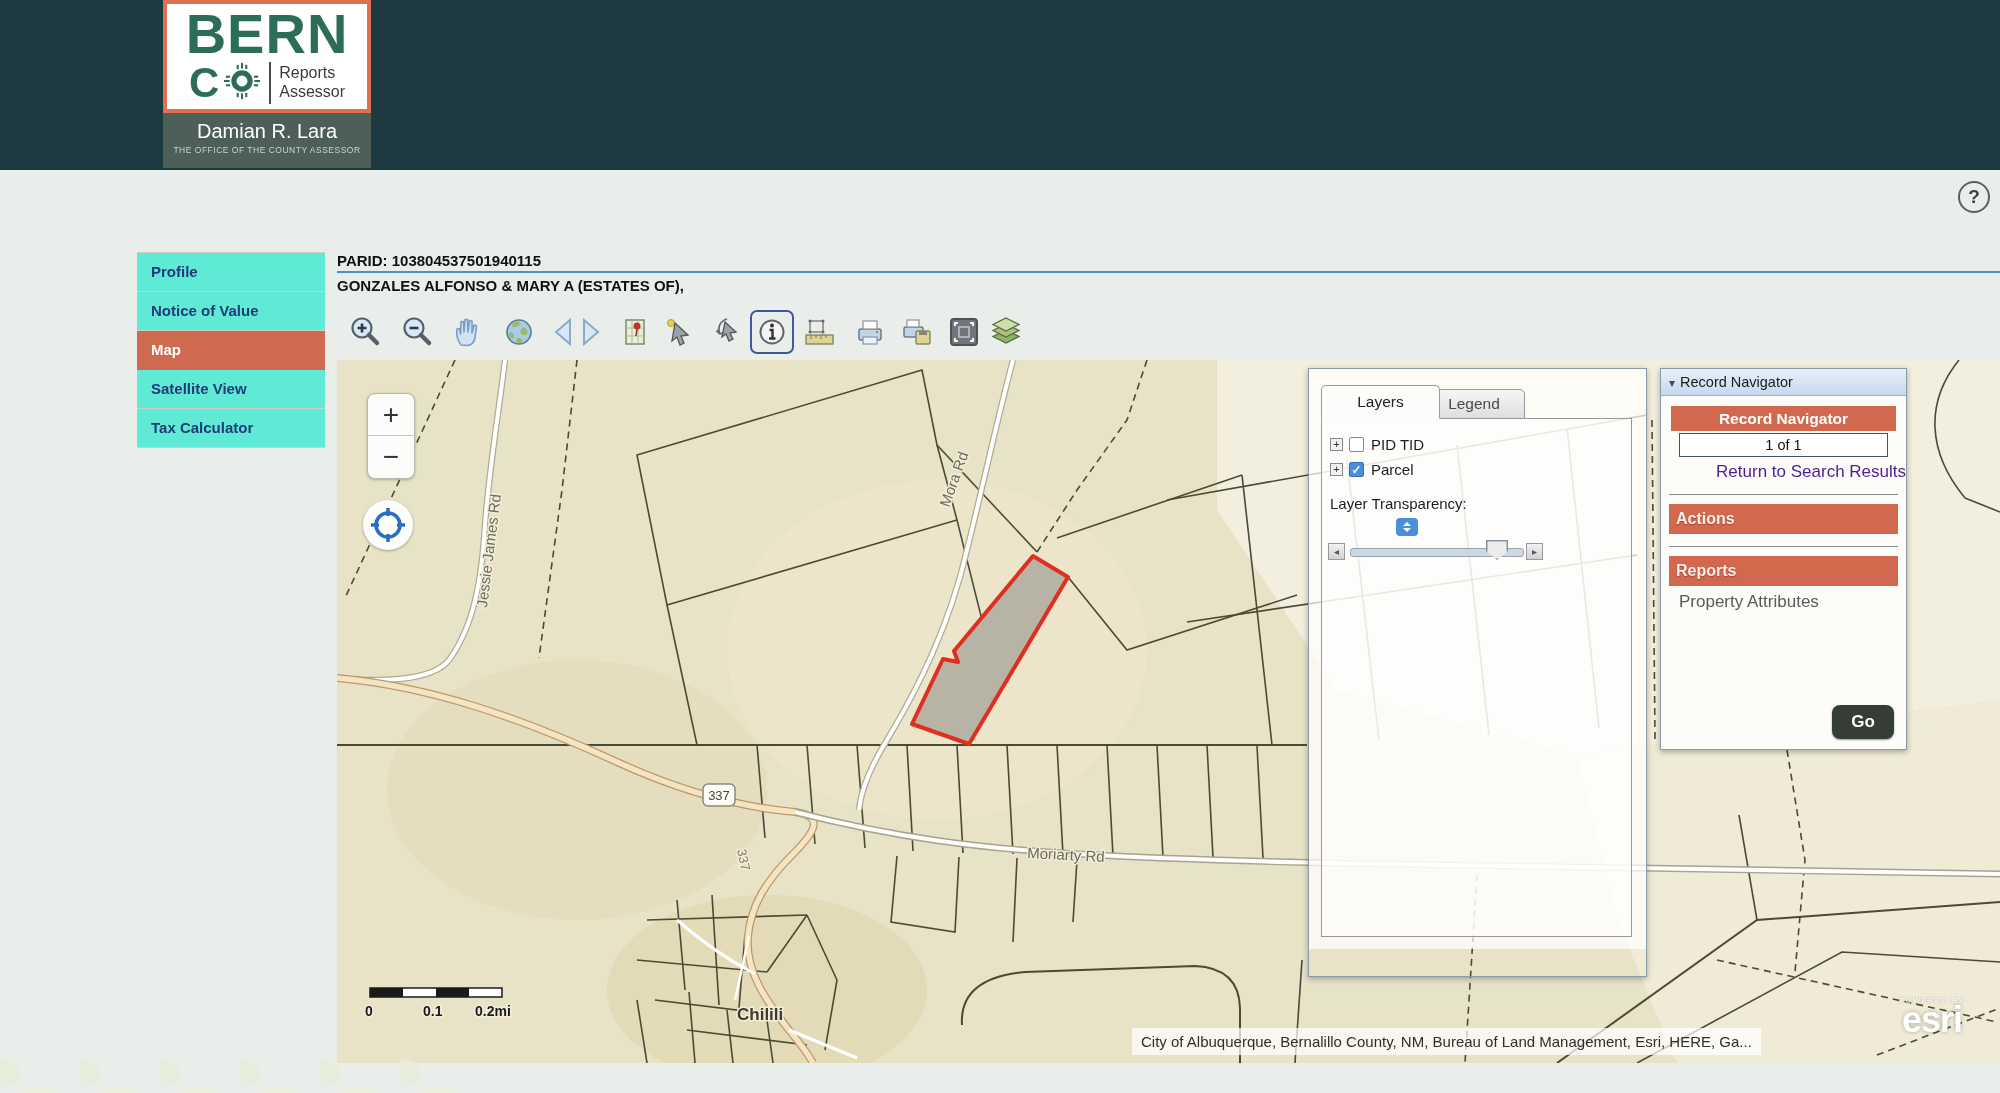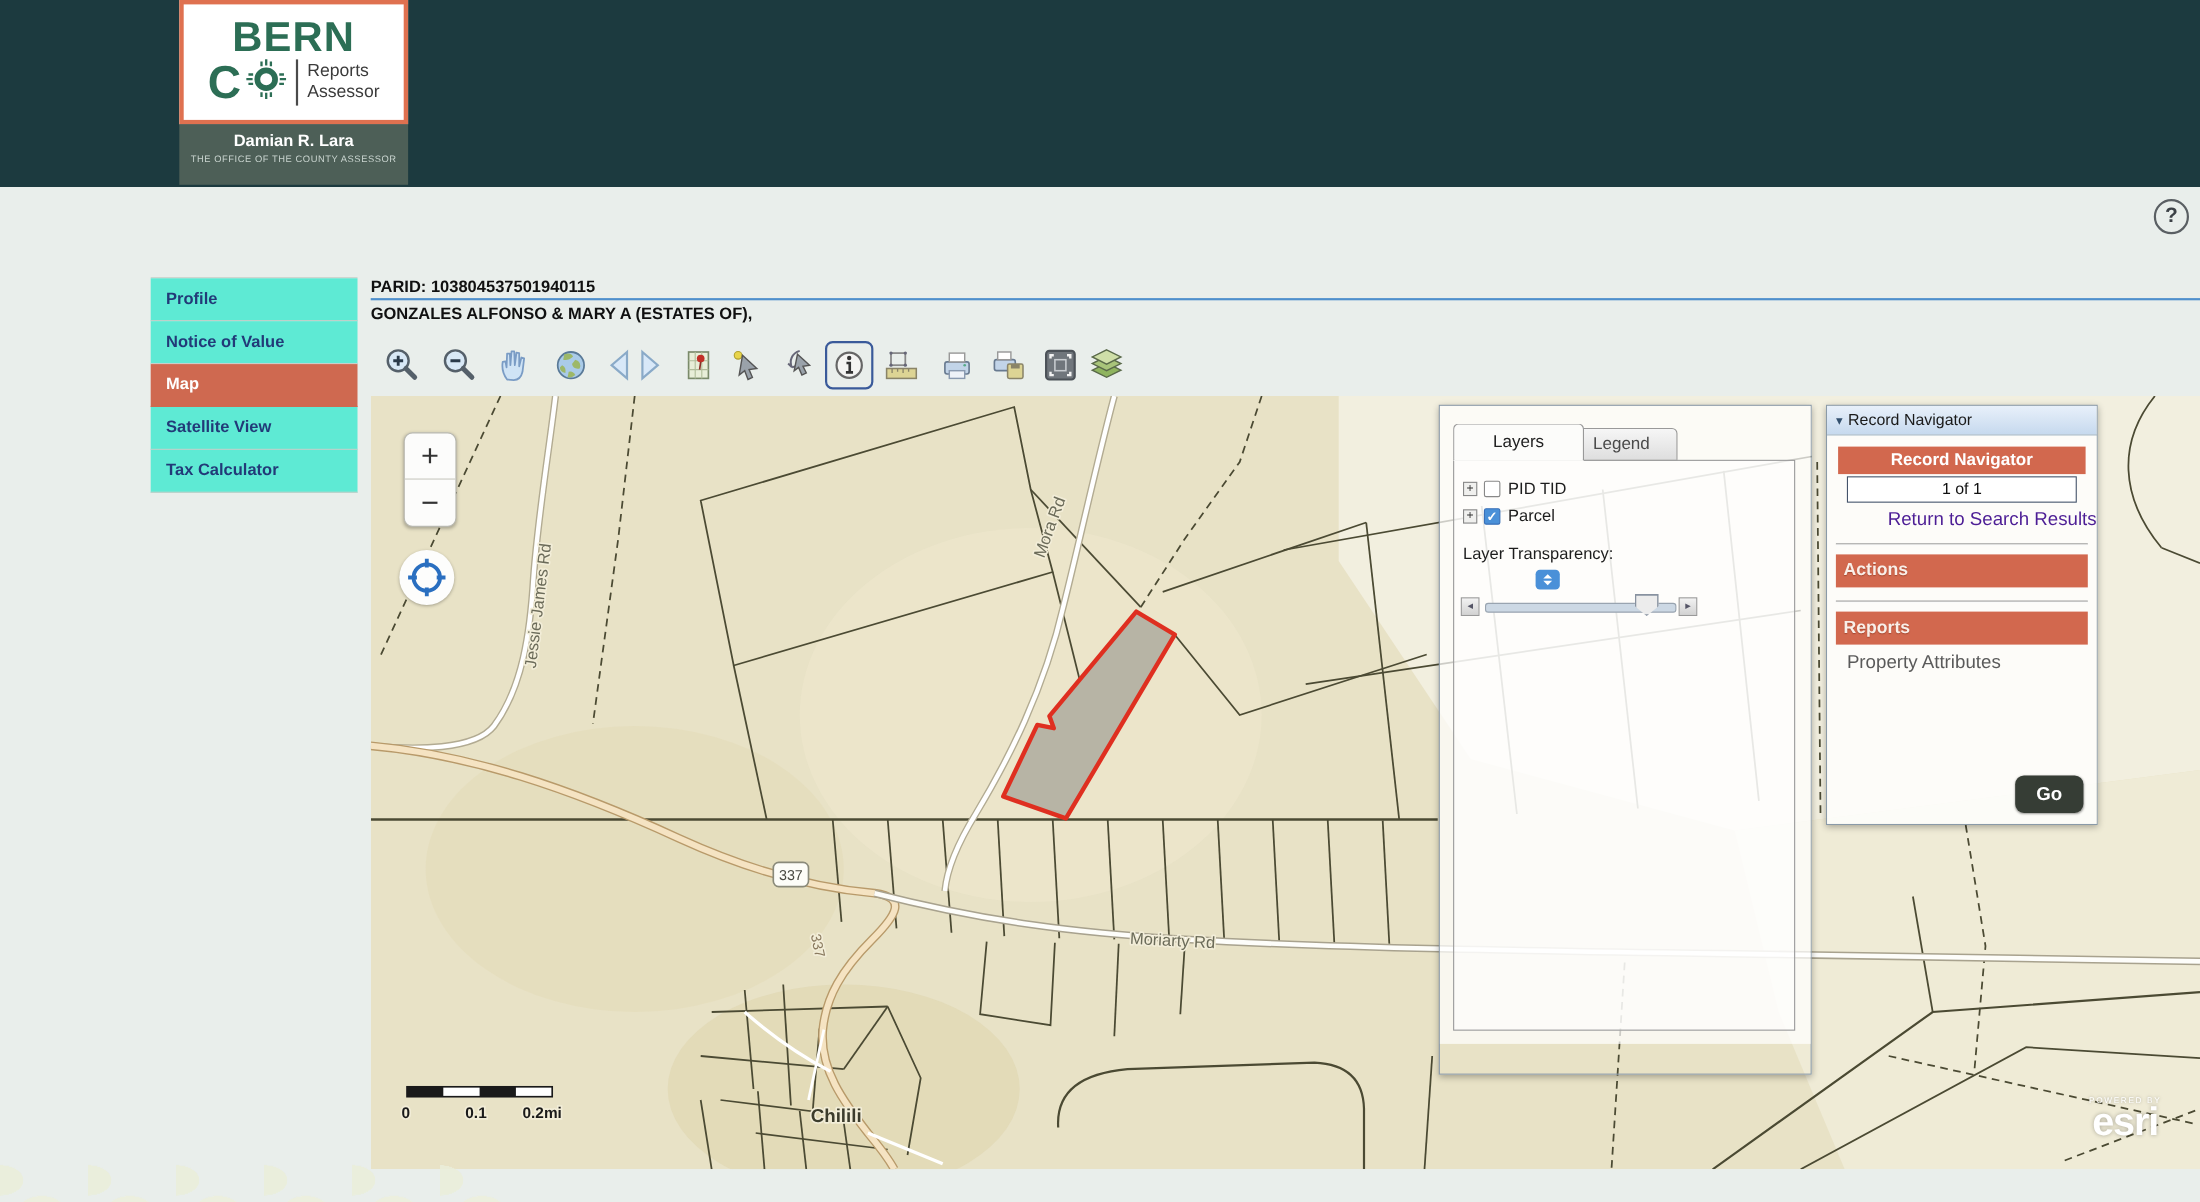--- a/index.html
+++ b/index.html
@@ -2,27 +2,27 @@
 <html><head>
 <meta charset="utf-8">
 <style>
   html,body{margin:0;padding:0;background:#e9eeeb;font-family:"Liberation Sans",sans-serif;}
   .page{position:relative;width:2000px;height:1093px;background:#e9eeeb;overflow:hidden;}
 
   
   .site-header{position:absolute;left:0;top:0;width:2000px;height:170px;background:#1c3a3f;}
   .logo{position:absolute;left:163px;top:0;width:208px;height:168px;cursor:pointer;}
   .logo-top{box-sizing:border-box;width:208px;height:113px;background:#fff;border:4px solid #df7150;display:flex;flex-direction:column;align-items:center;justify-content:center;}
-  .logo-bern{font-size:38px;font-weight:900;letter-spacing:1px;color:#2c6e55;line-height:0.9;}
+  .logo-bern{font-size:56px;font-weight:900;letter-spacing:1px;color:#2c6e55;line-height:0.9;}
   .logo-corow{display:flex;align-items:center;gap:4px;margin-top:2px;}
   .logo-c{font-size:42px;font-weight:900;color:#2c6e55;line-height:0.9;}
   .logo-div{width:2px;height:42px;background:#4a4a4a;margin:0 4px;}
   .logo-tag{font-size:16px;color:#3b3b3b;line-height:1.15;font-weight:500;}
   .logo-bottom{box-sizing:border-box;width:208px;height:55px;background:#4d5f57;text-align:center;padding-top:7px;}
-  .logo-officer{font-size:15px;font-weight:bold;color:#fff;}
+  .logo-officer{font-size:20px;font-weight:normal;color:#fff;}
   .logo-office{font-size:8.5px;color:#c9d4cf;letter-spacing:.5px;margin-top:2px;}
   .main-nav{position:absolute;left:498px;top:88px;display:flex;gap:38px;white-space:nowrap;}
   .nav-link{font-size:25px;font-weight:bold;color:#b4c2c1;letter-spacing:.5px;cursor:pointer;}
   .nav-link.active{color:#ffffff;}
 
   
   .help-button{position:absolute;left:1958px;top:181px;width:28px;height:28px;border:2px solid #5a5f63;border-radius:50%;color:#3c4146;font-size:19px;font-weight:bold;text-align:center;line-height:27px;cursor:pointer;background:transparent;}
 
   
   .sidebar{position:absolute;left:137px;top:252px;width:188px;border-top:1px solid #c9cfc9;}
@@ -377,20 +377,21 @@
       <div class="zbtn">−</div>
     </div>
 
     <div class="locate">
       <svg width="40" height="40" viewBox="0 0 40 40">
         <circle cx="20" cy="20" r="12" fill="none" stroke="#2a6fc0" stroke-width="3.5"></circle>
         <path d="M20,3 V11 M20,29 V37 M3,20 H11 M29,20 H37" stroke="#2a6fc0" stroke-width="3.5"></path>
       </svg>
     </div>
 
+    <div class="attribution">City of Albuquerque, Bernalillo County, NM, Bureau of Land Management, Esri, HERE, Ga...</div>
 
     <div class="esri">
       <div class="powered">POWERED BY</div>
       <div class="brand">esri</div>
     </div>
   </div>
 
   <div class="panel map-contents">
     <div class="panel-body">
       <div class="tab tab-layers">Layers</div>

